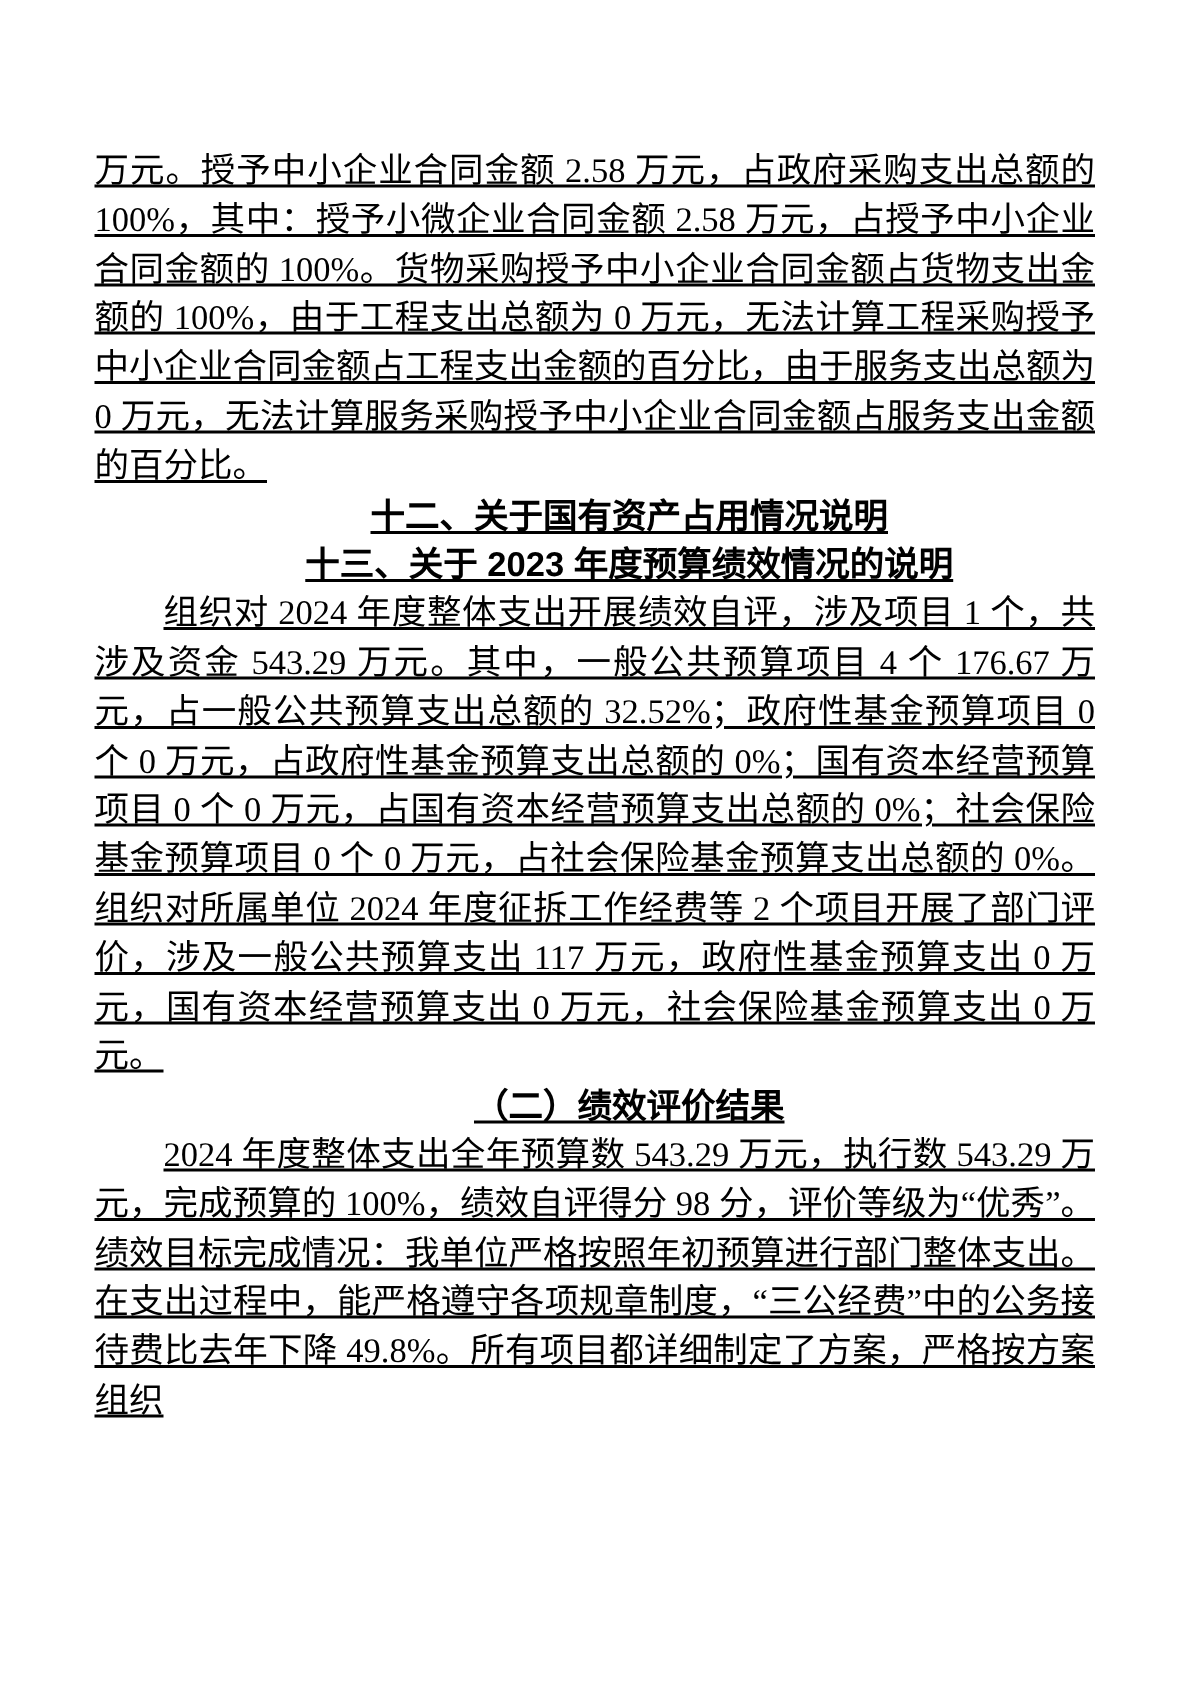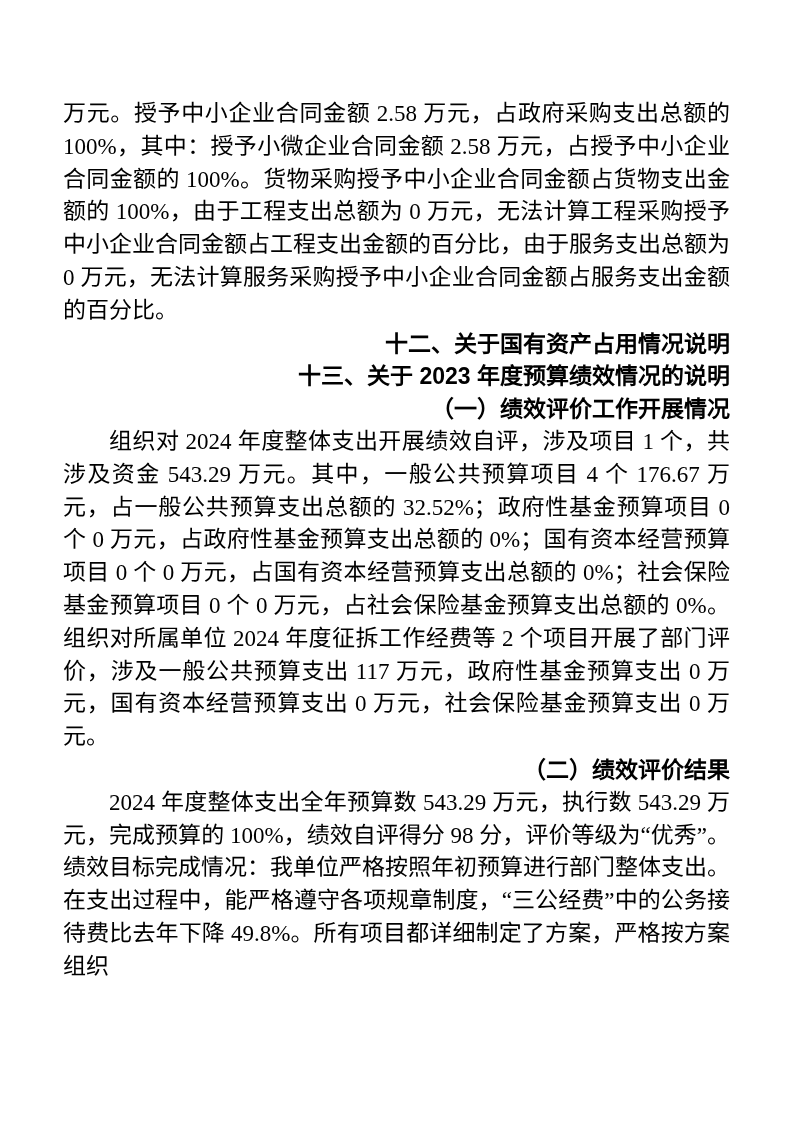--- a/index.html
+++ b/index.html
@@ -9,20 +9,21 @@
   }
   .page {
     position: relative;
     width: 793px;
     height: 1122px;
     margin: 0 auto;
     background: #ffffff;
     box-sizing: border-box;
     padding: 98px 63px 0 63px;
     overflow: hidden;
+    text-decoration: underline;
   }
   .doc {
     font-family: "Liberation Serif", "DejaVu Serif", serif;
     font-size: 23px;
     line-height: 32.8px;
     color: #000000;
     text-align: justify;
     text-justify: inter-ideograph;
   }
   .doc p, .doc h2, .doc h3 {
@@ -33,38 +34,37 @@
   }
   .para {
     text-indent: 2em;
   }
   .para.no-indent {
     text-indent: 0;
   }
   .heading {
     font-family: "Liberation Sans", "DejaVu Sans", sans-serif;
     font-weight: bold;
-    text-align: right;
+    text-align: center;
     text-indent: 2em;
   }
 </style>
 </head>
 <body>
 
 <div class="page">
   <div class="doc">
 
     <p class="para no-indent">万元。授予中小企业合同金额 2.58 万元，占政府采购支出总额的 100%，其中：授予小微企业合同金额 2.58 万元，占授予中小企业合同金额的 100%。货物采购授予中小企业合同金额占货物支出金额的 100%，由于工程支出总额为 0 万元，无法计算工程采购授予中小企业合同金额占工程支出金额的百分比，由于服务支出总额为 0 万元，无法计算服务采购授予中小企业合同金额占服务支出金额的百分比。</p>
 
     <h2 class="heading">十二、关于国有资产占用情况说明</h2>
 
 
     <h2 class="heading">十三、关于 2023 年度预算绩效情况的说明</h2>
 
-    <h3 class="heading">（一）绩效评价工作开展情况</h3>
 
     <p class="para">组织对 2024 年度整体支出开展绩效自评，涉及项目 1 个，共涉及资金 543.29 万元。其中，一般公共预算项目 4 个 176.67 万元，占一般公共预算支出总额的 32.52%；政府性基金预算项目 0 个 0 万元，占政府性基金预算支出总额的 0%；国有资本经营预算项目 0 个 0 万元，占国有资本经营预算支出总额的 0%；社会保险基金预算项目 0 个 0 万元，占社会保险基金预算支出总额的 0%。组织对所属单位 2024 年度征拆工作经费等 2 个项目开展了部门评价，涉及一般公共预算支出 117 万元，政府性基金预算支出 0 万元，国有资本经营预算支出 0 万元，社会保险基金预算支出 0 万元。</p>
 
     <h3 class="heading">（二）绩效评价结果</h3>
 
     <p class="para">2024 年度整体支出全年预算数 543.29 万元，执行数 543.29 万元，完成预算的 100%，绩效自评得分 98 分，评价等级为“优秀”。绩效目标完成情况：我单位严格按照年初预算进行部门整体支出。在支出过程中，能严格遵守各项规章制度，“三公经费”中的公务接待费比去年下降 49.8%。所有项目都详细制定了方案，严格按方案组织</p>
 
   </div>
 </div>
 

